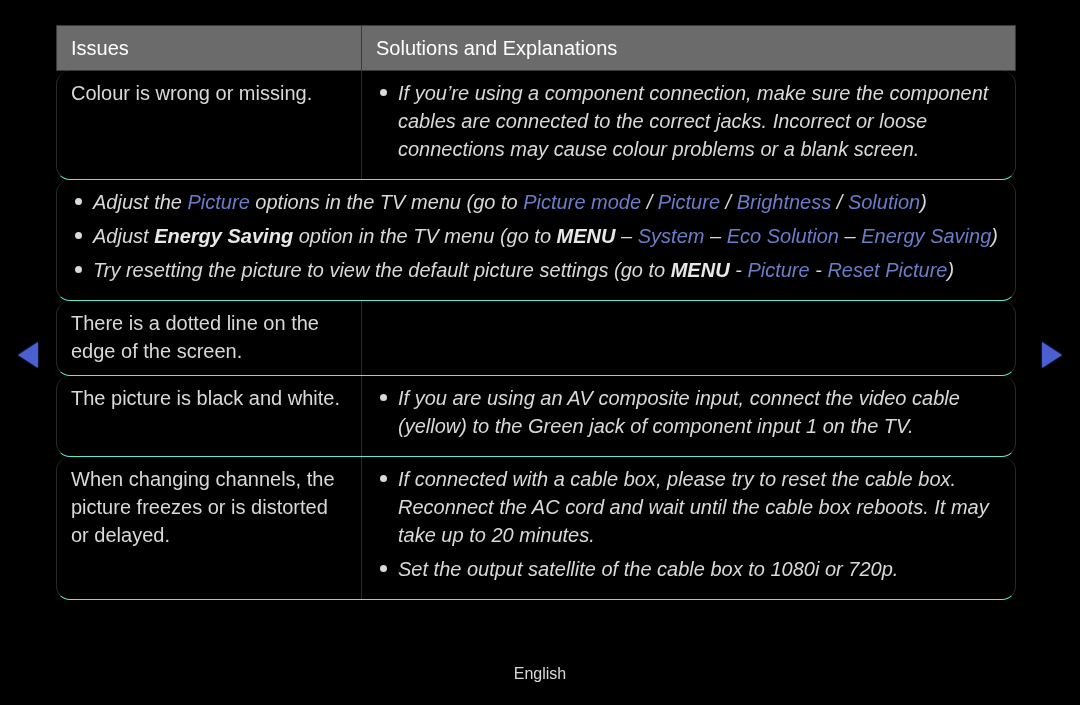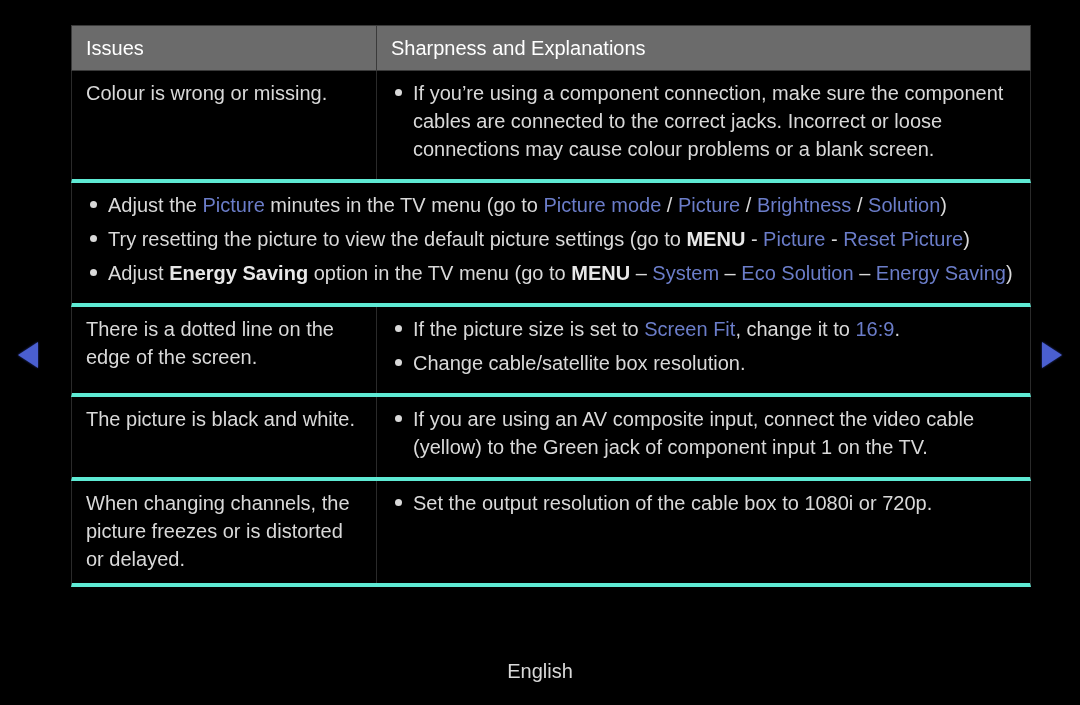--- a/index.html
+++ b/index.html
@@ -1,87 +1,82 @@
 <!DOCTYPE html>
 <html><head>
 <meta charset="utf-8">
 <style>
   * { box-sizing: border-box; margin: 0; padding: 0; }
   html, body { width: 1080px; height: 705px; background: #000; color: #d9d9d9; font-family: "Helvetica Neue", Arial, sans-serif; font-weight: 300; font-size: 20px; line-height: 1.4; overflow: hidden; }
   .page { position: relative; width: 1080px; height: 705px; }
-  .table-wrap { position: absolute; left: 71px; top: 25px; width: 960px; }
+  .table-wrap { position: absolute; left: 56px; top: 25px; width: 960px; }
   .thead { display: flex; background: #6b6b6b; color: #fff; border: 1px solid #3a3a3a; }
   .thead .col-issues { width: 305px; padding: 8px 14px; border-right: 1px solid #3a3a3a; }
   .thead .col-solutions { flex: 1; padding: 8px 14px; }
-  .row { display: flex; border-left: 1px solid #2a2a2a; border-right: 1px solid #2a2a2a; border-bottom: 4px solid #5eead4; }
+  .row { display: flex; border-left: 1px solid #2a2a2a; border-right: 1px solid #2a2a2a; border-bottom: 1px solid #5eead4; border-radius: 14px; }
   .row .issue { width: 305px; padding: 8px 14px 10px; border-right: 1px solid #2a2a2a; color: #d9d9d9; }
-  .row .solution { flex: 1; padding: 8px 14px 10px 8px; color: #d9d9d9; }
+  .row .solution { flex: 1; padding: 8px 14px 10px 8px; color: #d9d9d9; font-style: italic; }
   ul.bullets { list-style: none; }
   ul.bullets > li { position: relative; padding-left: 28px; margin-bottom: 6px; }
   ul.bullets > li::before { content: ""; position: absolute; left: 10px; top: 10px; width: 7px; height: 7px; background: #d9d9d9; border-radius: 50%; }
   .hl { color: #6b7dc9; }
   .bold { font-weight: 600; color: #e8e8e8; }
-  .footer-lang { position: absolute; left: 0; right: 0; bottom: 20px; text-align: center; color: #d9d9d9; font-size: 20px; }
+  .footer-lang { position: absolute; left: 0; right: 0; bottom: 20px; text-align: center; color: #d9d9d9; font-size: 16px; }
   .arrow { position: absolute; top: 342px; width: 0; height: 0; cursor: pointer; }
   .arrow-left { left: 18px; border-top: 13px solid transparent; border-bottom: 13px solid transparent; border-right: 20px solid #4a5fd0; filter: drop-shadow(0 0 1px #2a3a90); }
   .arrow-right { right: 18px; border-top: 13px solid transparent; border-bottom: 13px solid transparent; border-left: 20px solid #4a5fd0; filter: drop-shadow(0 0 1px #2a3a90); }
 </style>
 </head>
 <body>
 
 <div class="page">
 
   <div class="arrow arrow-left"></div>
   <div class="arrow arrow-right"></div>
 
   <div class="table-wrap">
     <div class="thead">
       <div class="col-issues">Issues</div>
-      <div class="col-solutions">Sharpness and Explanations</div>
+      <div class="col-solutions">Solutions and Explanations</div>
     </div>
     <div id="rows-mount">
         <div class="row">
           <div class="issue">Colour is wrong or missing.</div>
           <div class="solution">
             <ul class="bullets">
               <li><span>If you’re using a component connection, make sure the component cables are connected to the correct jacks. Incorrect or loose connections may cause colour problems or a blank screen.</span></li>
             </ul>
           </div>
         </div>
         <div class="row">
           <div class="solution">
             <ul class="bullets">
-              <li><span>Adjust the </span><span class="hl">Picture</span><span> minutes in the TV menu (go to </span><span class="hl">Picture mode</span><span> / </span><span class="hl">Picture</span><span> / </span><span class="hl">Brightness</span><span> / </span><span class="hl">Solution</span><span>)</span></li>
+              <li><span>Adjust the </span><span class="hl">Picture</span><span> options in the TV menu (go to </span><span class="hl">Picture mode</span><span> / </span><span class="hl">Picture</span><span> / </span><span class="hl">Brightness</span><span> / </span><span class="hl">Solution</span><span>)</span></li>
+              <li><span>Adjust </span><span class="bold">Energy Saving</span><span> option in the TV menu (go to </span><span class="bold">MENU</span><span> – </span><span class="hl">System</span><span> – </span><span class="hl">Eco Solution</span><span> – </span><span class="hl">Energy Saving</span><span>)</span></li>
               <li><span>Try resetting the picture to view the default picture settings (go to </span><span class="bold">MENU</span><span> - </span><span class="hl">Picture</span><span> - </span><span class="hl">Reset Picture</span><span>)</span></li>
-              <li><span>Adjust </span><span class="bold">Energy Saving</span><span> option in the TV menu (go to </span><span class="bold">MENU</span><span> – </span><span class="hl">System</span><span> – </span><span class="hl">Eco Solution</span><span> – </span><span class="hl">Energy Saving</span><span>)</span></li>
             </ul>
           </div>
         </div>
         <div class="row">
           <div class="issue">There is a dotted line on the edge of the screen.</div>
-          <div class="solution">
-            <ul class="bullets">
-              <li><span>If the picture size is set to </span><span class="hl">Screen Fit</span><span>, change it to </span><span class="hl">16:9</span><span>.</span></li>
-              <li><span>Change cable/satellite box resolution.</span></li>
-            </ul>
-          </div>
         </div>
         <div class="row">
           <div class="issue">The picture is black and white.</div>
           <div class="solution">
             <ul class="bullets">
               <li><span>If you are using an AV composite input, connect the video cable (yellow) to the Green jack of component input 1 on the TV.</span></li>
             </ul>
           </div>
         </div>
         <div class="row">
           <div class="issue">When changing channels, the picture freezes or is distorted or delayed.</div>
           <div class="solution">
             <ul class="bullets">
-              <li><span>Set the output resolution of the cable box to 1080i or 720p.</span></li>
+              <li><span>If connected with a cable box, please try to reset the cable box. Reconnect the AC cord and wait until the cable box reboots. It may take up to 20 minutes.</span></li>
+              <li><span>Set the output satellite of the cable box to 1080i or 720p.</span></li>
             </ul>
           </div>
         </div>
       </div>
   </div>
 
   <div class="footer-lang">English</div>
 </div>
 
 </body></html>

